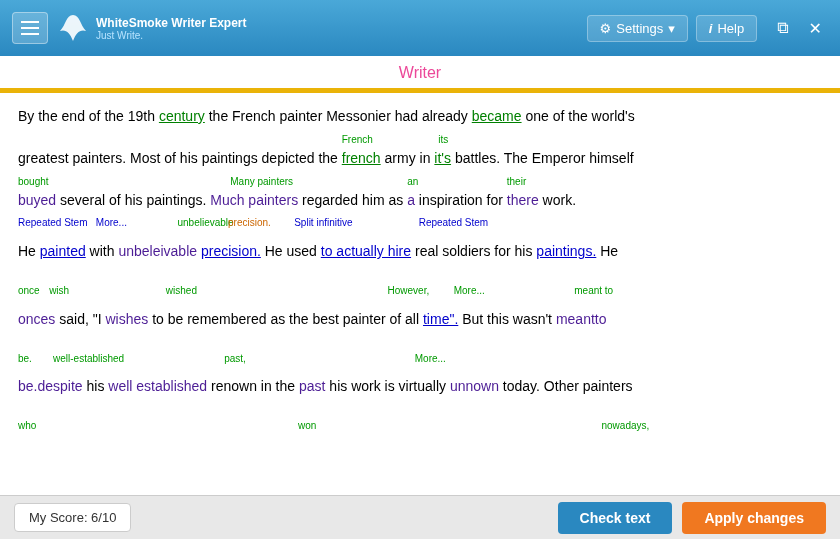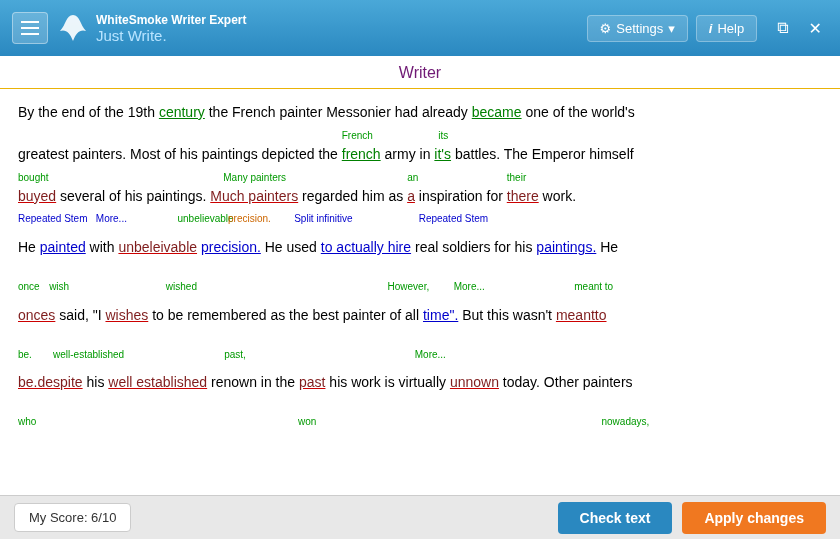--- a/index.html
+++ b/index.html
@@ -47,21 +47,21 @@
       display: flex;
       flex-direction: column;
     }
     .logo-title {
       color: white;
       font-size: 12px;
       font-weight: bold;
     }
     .logo-subtitle {
       color: #b8e4ff;
-      font-size: 15px;
+      font-size: 10px;
     }
     .header-actions {
       display: flex;
       align-items: center;
       gap: 8px;
     }
     .settings-btn {
       background: rgba(255,255,255,0.15);
       border: 1px solid rgba(255,255,255,0.3);
       border-radius: 4px;
@@ -106,23 +106,23 @@
       padding: 0;
       display: flex;
       flex-direction: column;
       height: calc(539px - 56px);
     }
 
     
     .writer-title {
       text-align: center;
       font-size: 16px;
-      color: #701a75;
+      color: #ec4899;
       padding: 8px 0 6px 0;
-      border-bottom: 1px solid #eab308;
+      border-bottom: 5px solid #eab308;
     }
 
     
     .editor-area {
       flex: 1;
       overflow-y: scroll;
       padding: 12px 18px 10px 18px;
       font-size: 14px;
       line-height: 1.7;
       color: #000;
@@ -165,21 +165,21 @@
       border-radius: 4px;
       padding: 8px 22px;
       font-size: 14px;
       cursor: pointer;
       font-weight: bold;
     }
 
     
     .underline-green { text-decoration: underline; color: #008000; text-decoration-color: #008000; }
     .underline-blue { text-decoration: underline; color: #0000cc; text-decoration-color: #0000cc; }
-    .correction-word { color: #7f1d1d; text-decoration: underline; text-decoration-color: #cc0000; }
+    .correction-word { color: #4c1d95; text-decoration-color: #cc0000; }
     .annotation-block {
       position: relative;
       display: inline-block;
     }
     .ann-top {
       position: absolute;
       top: -16px;
       left: 0;
       font-size: 10px;
       white-space: nowrap;
@@ -264,21 +264,21 @@
       battles. The Emperor himself
     </div>
 
     <div class="text-line" style="margin-top:18px;">
       <span class="annotation-block">
         <span class="ann-top ann-green">bought</span>
         <span class="correction-word">buyed</span>
       </span>
       several of his paintings.
       <span class="annotation-block">
-        <span class="ann-top ann-green" style="left:13px;">Many painters</span>
+        <span class="ann-top ann-green" style="left:20px;">Many painters</span>
         <span class="correction-word">Much painters</span>
       </span>
       regarded him as 
       <span class="annotation-block">
         <span class="ann-top ann-green">an</span>
         <span class="correction-word">a</span>
       </span>
       inspiration for 
       <span class="annotation-block">
         <span class="ann-top ann-green">their</span>

